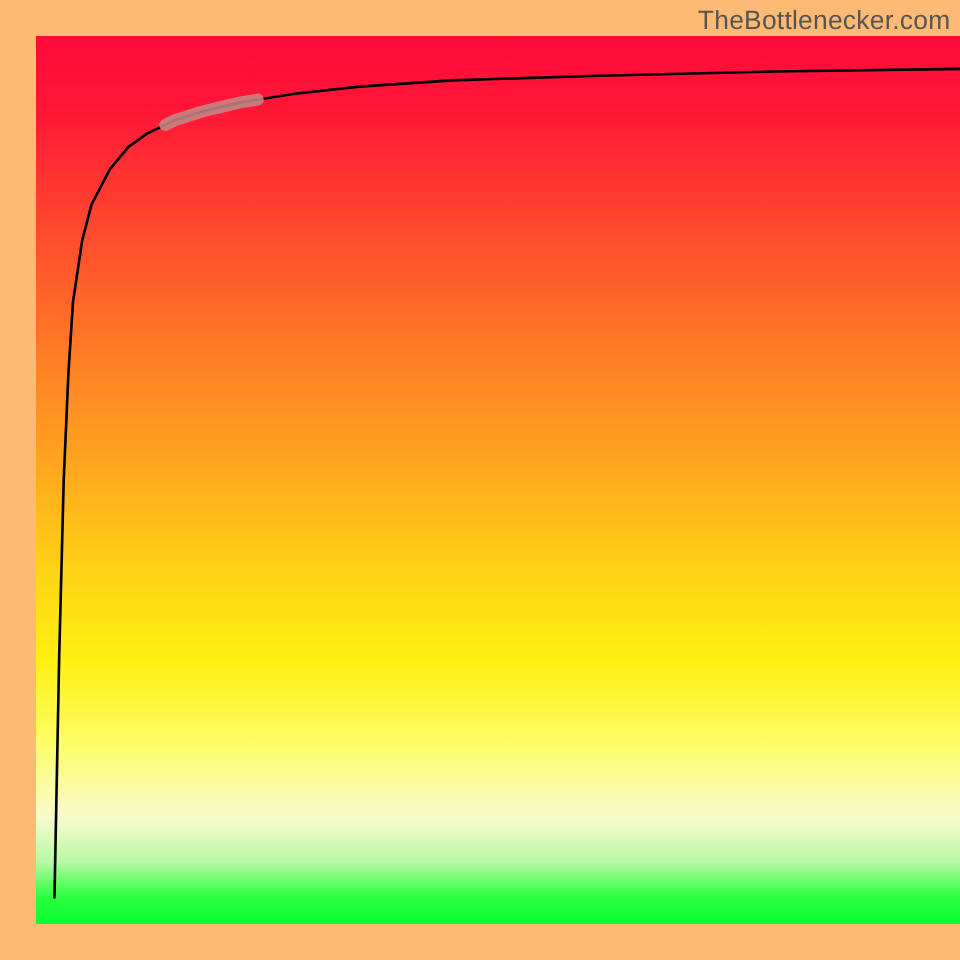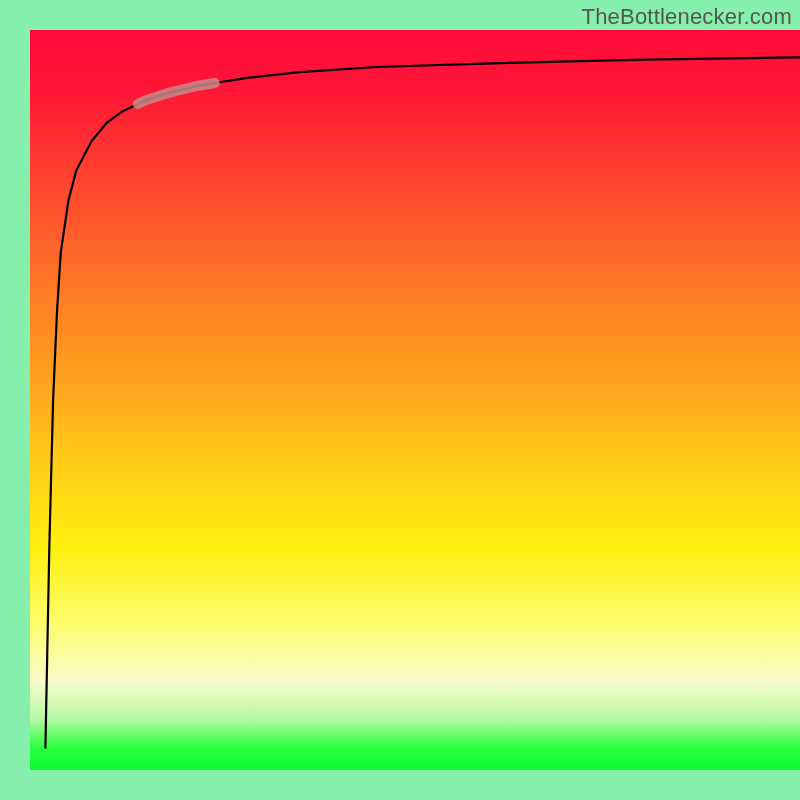--- a/index.html
+++ b/index.html
@@ -8,21 +8,21 @@
     width: 800px;
     height: 800px;
     background: #000;
     overflow: hidden;
     font-family: Arial, Helvetica, sans-serif;
   }
   .frame {
     position: relative;
     width: 800px;
     height: 800px;
-    background: #86efac;
+    background: #fdba74;
   }
   .plot-area {
     position: absolute;
     left: 30px;
     top: 30px;
     width: 770px;
     height: 740px;
     
     background: linear-gradient(to bottom,
       #ff0a3a 0%,

